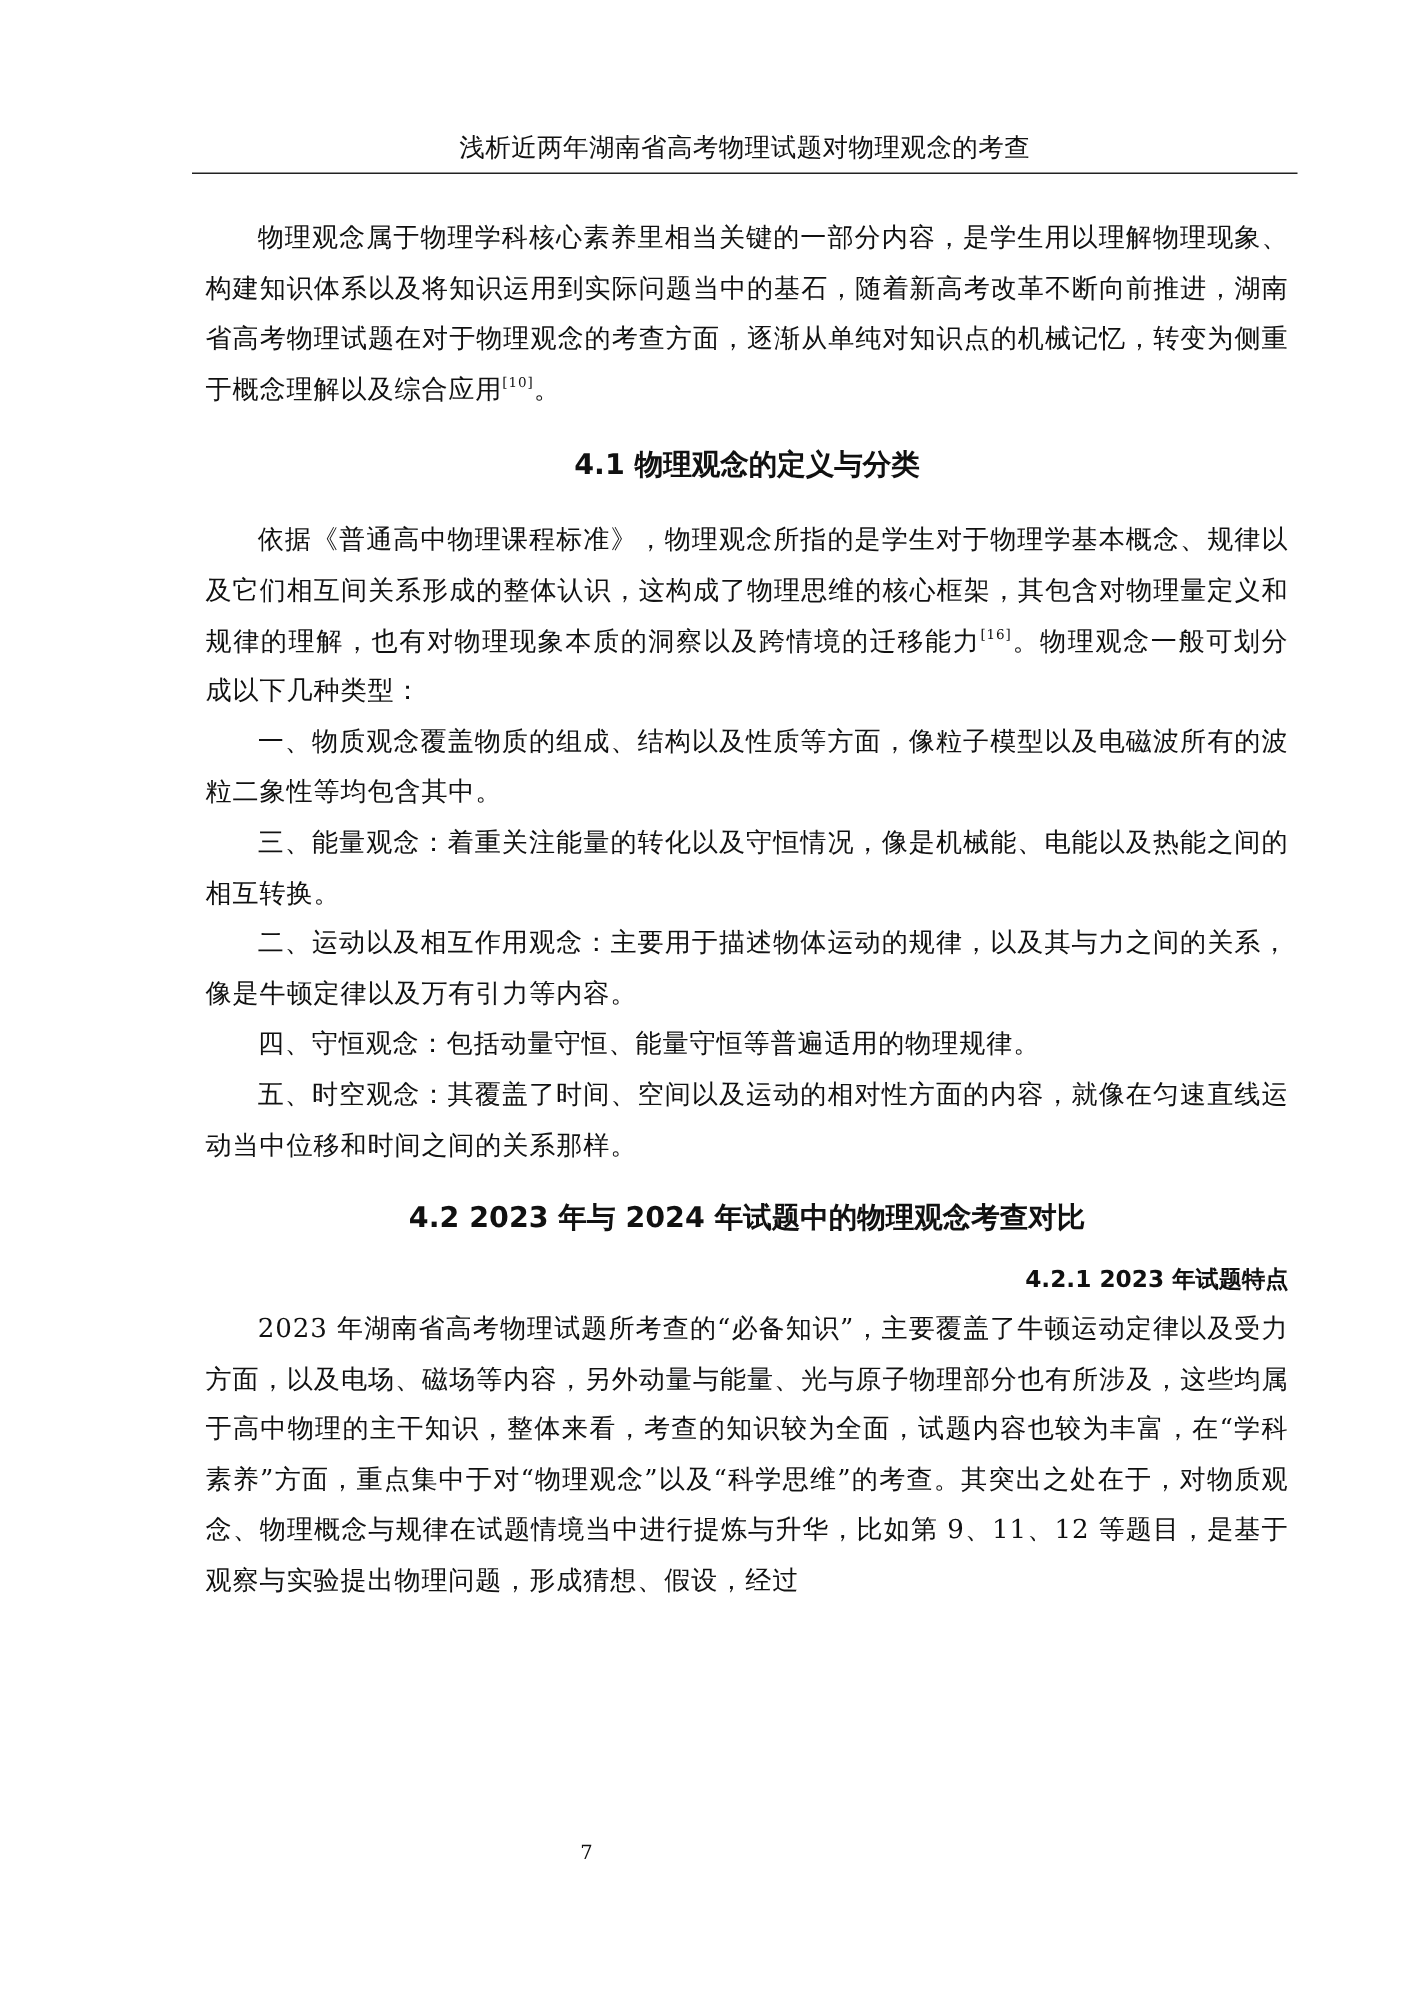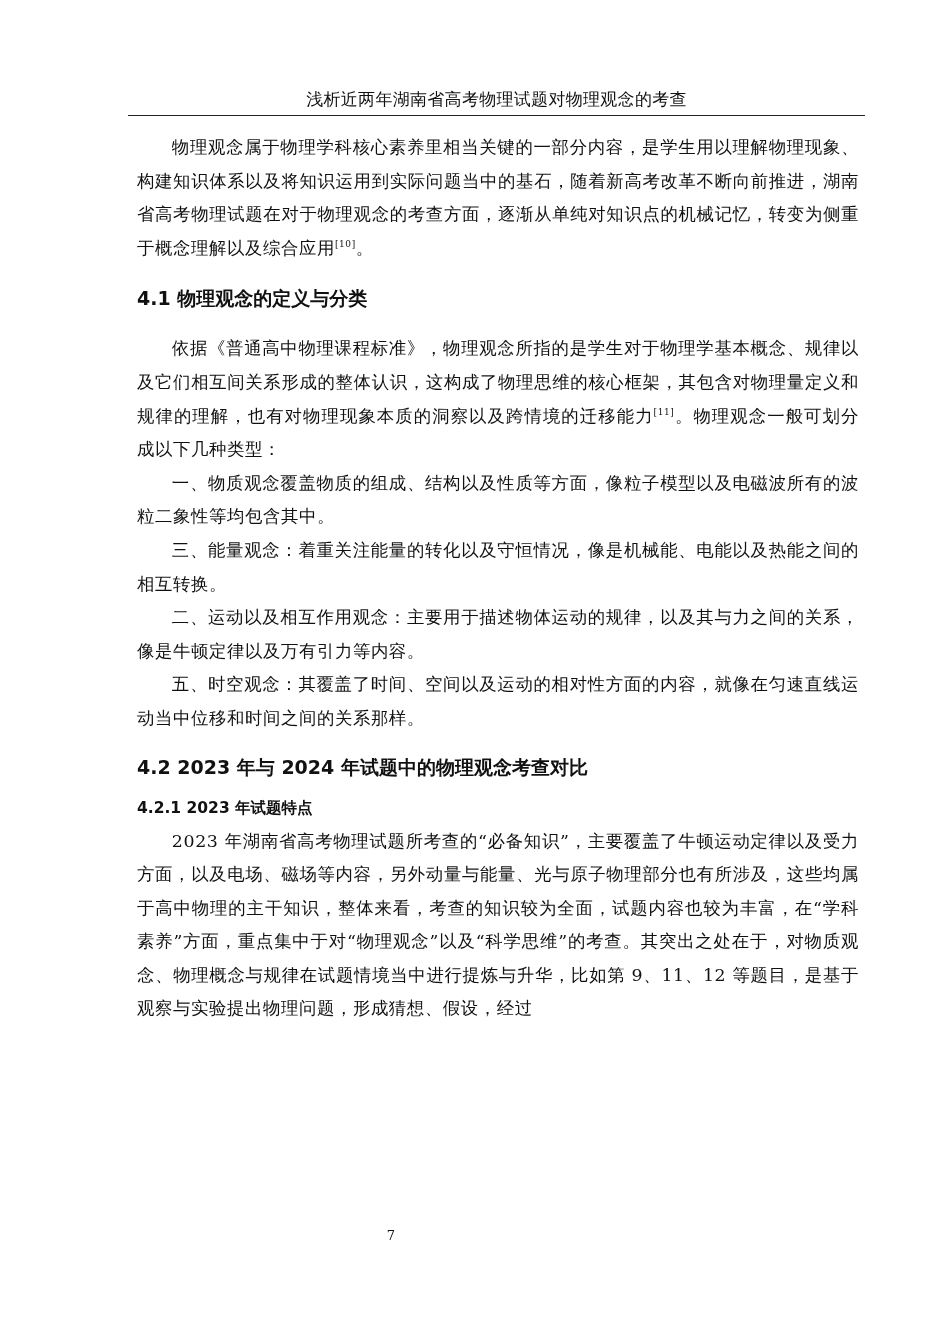--- a/index.html
+++ b/index.html
@@ -31,37 +31,38 @@
       height: 27px;
       border-bottom: 1.5px solid #222;
       text-align: center;
       font-size: 17px;
       line-height: 22px;
       letter-spacing: 0.3px;
     }
     .content {
       position: absolute;
       left: 137px;
-      top: 131px;
+      top: 143px;
       width: 722px;
     }
     p.body {
       margin: 0;
       font-size: 17.4px;
       line-height: 33.6px;
       text-indent: 2em;
       text-align: justify;
       letter-spacing: 0.6px;
     }
     h2.section {
       margin: 0;
       font-family: "DejaVu Sans", "Liberation Sans", sans-serif;
       font-weight: bold;
       font-size: 19px;
       line-height: 24px;
+      text-align: center;
     }
     h3.subsection {
       margin: 0;
       font-family: "DejaVu Sans", "Liberation Sans", sans-serif;
       font-weight: bold;
       font-size: 15.5px;
       line-height: 22px;
     }
     sup.cite {
       font-size: 9px;
@@ -83,31 +84,32 @@
 <div class="page">
 
   <div class="running-header">浅析近两年湖南省高考物理试题对物理观念的考查</div>
 
   <div class="content">
 
     <p class="body"><span>物理观念属于物理学科核心素养里相当关键的一部分内容，是学生用以理解物理现象、构建知识体系以及将知识运用到实际问题当中的基石，随着新高考改革不断向前推进，湖南省高考物理试题在对于物理观念的考查方面，逐渐从单纯对知识点的机械记忆，转变为侧重于概念理解以及综合应用</span><sup class="cite">[10]</sup><span>。</span></p>
 
     <h2 class="section" style="margin-top:21px;margin-bottom:22px;">4.1 物理观念的定义与分类</h2>
 
-    <p class="body"><span>依据《普通高中物理课程标准》，物理观念所指的是学生对于物理学基本概念、规律以及它们相互间关系形成的整体认识，这构成了物理思维的核心框架，其包含对物理量定义和规律的理解，也有对物理现象本质的洞察以及跨情境的迁移能力</span><sup class="cite">[11]</sup><span>。物理观念一般可划分成以下几种类型：</span></p>
+    <p class="body"><span>依据《普通高中物理课程标准》，物理观念所指的是学生对于物理学基本概念、规律以及它们相互间关系形成的整体认识，这构成了物理思维的核心框架，其包含对物理量定义和规律的理解，也有对物理现象本质的洞察以及跨情境的迁移能力</span><sup class="cite">[16]</sup><span>。物理观念一般可划分成以下几种类型：</span></p>
 
     <p class="body">一、物质观念覆盖物质的组成、结构以及性质等方面，像粒子模型以及电磁波所有的波粒二象性等均包含其中。</p>
     <p class="body">三、能量观念：着重关注能量的转化以及守恒情况，像是机械能、电能以及热能之间的相互转换。</p>
     <p class="body">二、运动以及相互作用观念：主要用于描述物体运动的规律，以及其与力之间的关系，像是牛顿定律以及万有引力等内容。</p>
+    <p class="body">四、守恒观念：包括动量守恒、能量守恒等普遍适用的物理规律。</p>
     <p class="body">五、时空观念：其覆盖了时间、空间以及运动的相对性方面的内容，就像在匀速直线运动当中位移和时间之间的关系那样。</p>
 
 
     <h2 class="section" style="margin-top:19px;margin-bottom:18px;">4.2 2023 年与 2024 年试题中的物理观念考查对比</h2>
 
-    <h3 class="subsection" style="margin-bottom:6px;">4.2.1 2023 年试题特点</h3>
+    <h3 class="subsection" style="margin-bottom:6px;text-align:right;">4.2.1 2023 年试题特点</h3>
 
     <p class="body">2023 年湖南省高考物理试题所考查的“必备知识”，主要覆盖了牛顿运动定律以及受力方面，以及电场、磁场等内容，另外动量与能量、光与原子物理部分也有所涉及，这些均属于高中物理的主干知识，整体来看，考查的知识较为全面，试题内容也较为丰富，在“学科素养”方面，重点集中于对“物理观念”以及“科学思维”的考查。其突出之处在于，对物质观念、物理概念与规律在试题情境当中进行提炼与升华，比如第 9、11、12 等题目，是基于观察与实验提出物理问题，形成猜想、假设，经过</p>
 
   </div>
 
   <div class="page-number">7</div>
 
 </div>
 
 </body></html>

